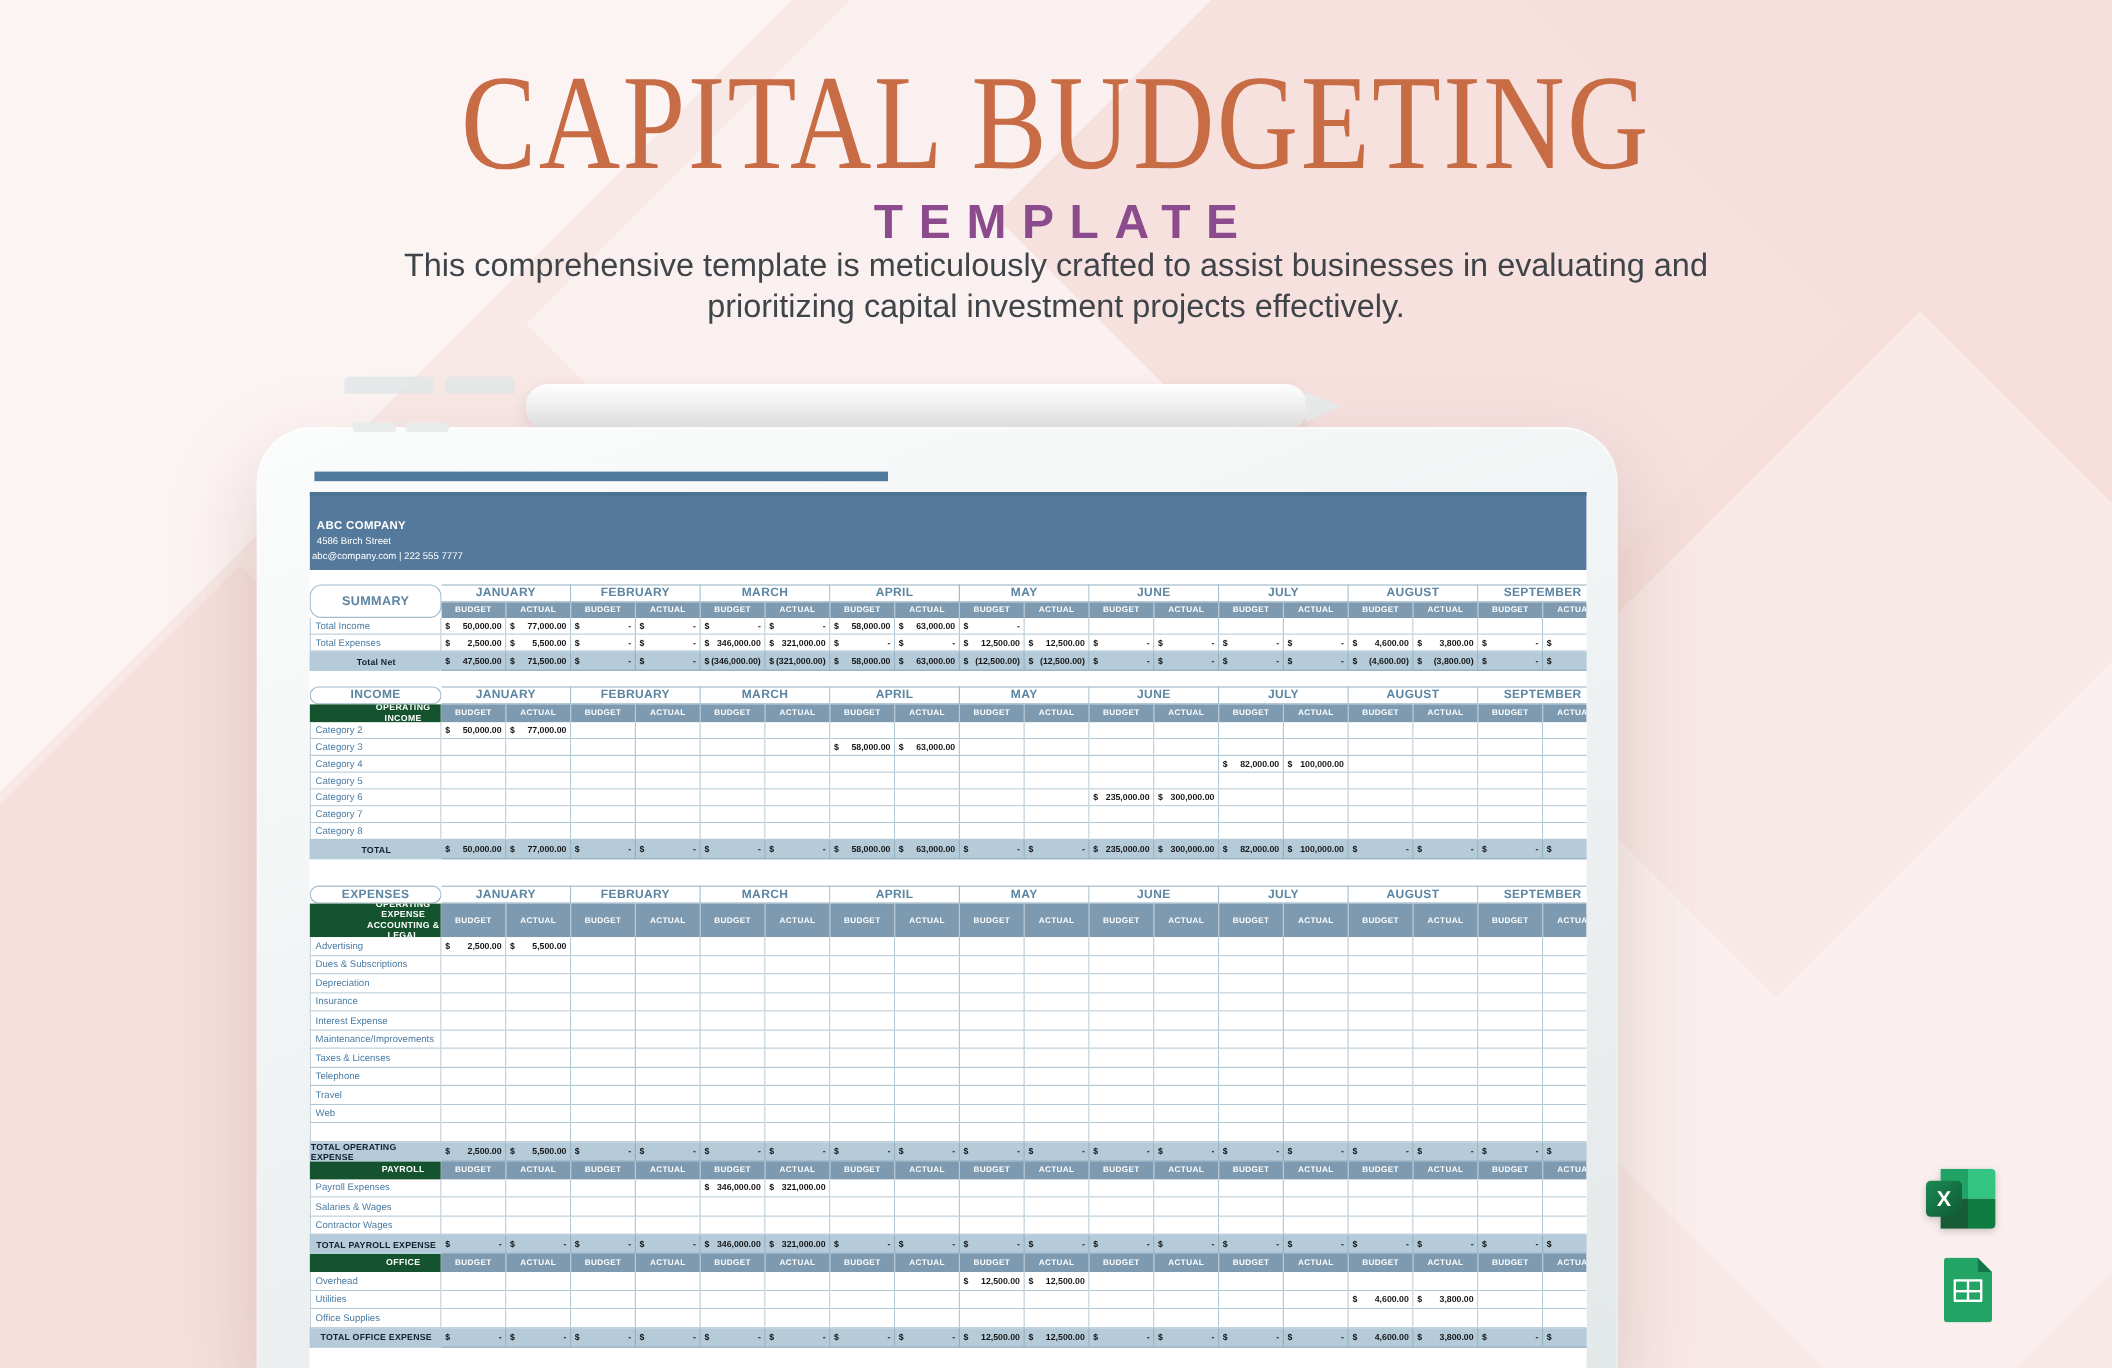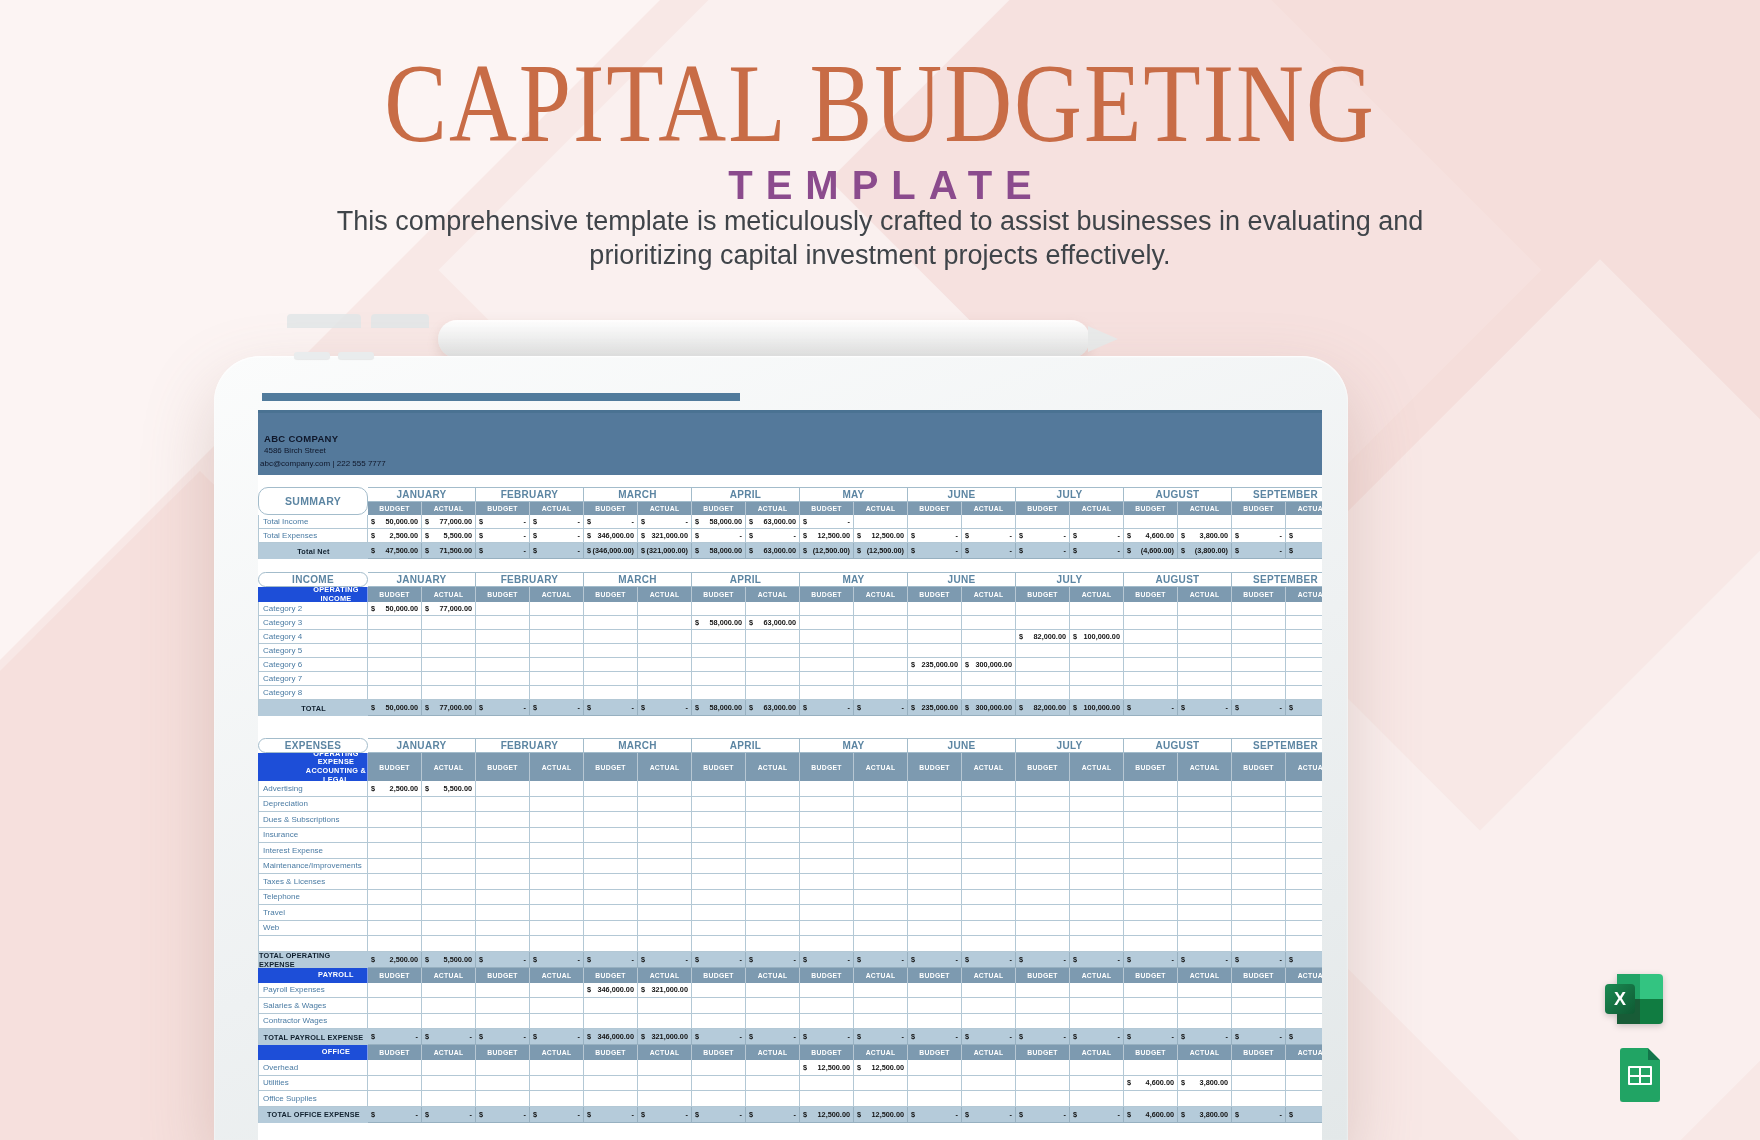--- a/index.html
+++ b/index.html
@@ -21,38 +21,38 @@
   .pencil{position:absolute;left:438px;top:320px;width:652px;height:38px;border-radius:20px;background:linear-gradient(180deg,#ffffff,#f1f2f2 45%,#dfe2e2);box-shadow:0 5px 12px rgba(160,120,110,.2);}
   .pencil-tip{position:absolute;right:-28px;top:6px;width:0;height:0;border-left:30px solid #e9ebeb;border-top:13px solid transparent;border-bottom:13px solid transparent;}
   
   .tablet{position:absolute;left:214px;top:356px;width:1134px;height:784px;border-radius:46px 46px 0 0;background:linear-gradient(160deg,#fbfcfc 0%,#eef1f2 55%,#e3e8e9 100%);box-shadow:0 30px 70px rgba(150,110,100,.28), inset 0 1px 2px #ffffff;}
   .tablet-btn{position:absolute;top:-4px;height:7px;border-radius:3px;background:#e9eced;box-shadow:0 1px 1px rgba(0,0,0,.08);}
   .btnA{left:80px;width:36px;} .btnB{left:124px;width:36px;}
   .toolbar-strip{position:absolute;left:48px;top:37px;width:478px;height:8px;background:#517b9c;}
   .screen{position:absolute;left:44px;top:54px;width:1064px;height:730px;background:#ffffff;overflow:hidden;}
   .sheet{position:absolute;inset:0;background:#fff;}
   
-  .company{position:relative;width:1150px;height:62px;background:#54799b;border-top:3px solid #4a7292;color:#0f172a;}
+  .company{position:relative;width:1150px;height:62px;background:#54799b;border-top:3px solid #4a7292;color:#ffffff;}
   .co-name{position:absolute;left:6px;top:20px;font-size:9.5px;font-weight:bold;letter-spacing:.3px;}
   .co-street{position:absolute;left:6px;top:33px;font-size:8px;}
   .co-mail{position:absolute;left:2px;top:46px;font-size:8px;}
   
   .sp12{height:12px;} .sp13{height:13px;} .sp22{height:22px;}
   .row,.sum-head{display:grid;grid-template-columns:110px repeat(18,54px);width:1082px;background:#fff;}
   .sum-head{grid-template-rows:15px 13px;}
   .r-months{height:15px;}
   .r-data{height:14px;} .t-exp .r-data{height:15.5px;}
   .r-total{height:16px;} .r-section{height:15px;} .r-section-tall{height:28px;}
   .c{display:flex;align-items:center;min-width:0;overflow:hidden;box-sizing:border-box;}
   .mh,.lab-head{justify-content:center;font-weight:bold;font-size:10px;letter-spacing:.3px;color:#5c85a2;background:#fff;border:solid #a3bccb;border-width:1px 1px 1px 0;}
   .row .mh,.row .lab-head{border-top-width:1px;}
   .lab-head{border-left:1px solid #a3bccb;border-radius:10px;}
   .sum{font-size:10.5px;}
   .ba{justify-content:center;font-size:6.8px;font-weight:bold;letter-spacing:.3px;color:#fff;background:#7d9ab0;border-right:1px solid rgba(255,255,255,.45);}
-  .sec-lab{flex-direction:column;justify-content:center;line-height:1.2;background:#1d4ed8;color:#fff;font-weight:bold;font-size:7.3px;letter-spacing:.3px;text-align:center;border-right:1px solid rgba(255,255,255,.45);padding-left:47px;}
+  .sec-lab{flex-direction:column;justify-content:center;line-height:1.2;background:#14532d;color:#fff;font-weight:bold;font-size:7.3px;letter-spacing:.3px;text-align:center;border-right:1px solid rgba(255,255,255,.45);padding-left:47px;}
   .lab{font-size:8px;color:#4a7ba3;padding-left:4px;background:#fff;border:solid #b3c8d5;border-width:0 1px 1px 0;}
   .row>.lab:first-child,.row>.lab-total:first-child{border-left:1px solid #b3c8d5;}
   .v{justify-content:space-between;padding:0 3px;background:#fff;border:solid #b3c8d5;border-width:0 1px 1px 0;}
   .cur,.amt{font-size:7.3px;font-weight:600;color:#141414;white-space:nowrap;}
   .r-total{background:#b5cbda;}
   .r-total .c{background:#b5cbda;border-color:#97b0c0;}
   .lab-total{justify-content:center;font-size:7.3px;font-weight:bold;color:#10202e;letter-spacing:.2px;}
   .r-total .cur,.r-total .amt{font-weight:700;}
   
   .excel{position:absolute;left:1605px;top:974px;width:58px;height:50px;filter:drop-shadow(0 2px 3px rgba(0,0,0,.2));}
@@ -668,42 +668,42 @@
                 <div class="c v"></div>
                 <div class="c v"></div>
                 <div class="c v"></div>
                 <div class="c v"></div>
                 <div class="c v"></div>
                 <div class="c v"></div>
                 <div class="c v"></div>
                 <div class="c v"></div>
               </div>
               <div class="row r-data">
+                <div class="c lab">Dues &amp; Subscriptions</div>
+                <div class="c v"></div>
+                <div class="c v"></div>
+                <div class="c v"></div>
+                <div class="c v"></div>
+                <div class="c v"></div>
+                <div class="c v"></div>
+                <div class="c v"></div>
+                <div class="c v"></div>
+                <div class="c v"></div>
+                <div class="c v"></div>
+                <div class="c v"></div>
+                <div class="c v"></div>
+                <div class="c v"></div>
+                <div class="c v"></div>
+                <div class="c v"></div>
+                <div class="c v"></div>
+                <div class="c v"></div>
+                <div class="c v"></div>
+              </div>
+              <div class="row r-data">
                 <div class="c lab">Depreciation</div>
-                <div class="c v"></div>
-                <div class="c v"></div>
-                <div class="c v"></div>
-                <div class="c v"></div>
-                <div class="c v"></div>
-                <div class="c v"></div>
-                <div class="c v"></div>
-                <div class="c v"></div>
-                <div class="c v"></div>
-                <div class="c v"></div>
-                <div class="c v"></div>
-                <div class="c v"></div>
-                <div class="c v"></div>
-                <div class="c v"></div>
-                <div class="c v"></div>
-                <div class="c v"></div>
-                <div class="c v"></div>
-                <div class="c v"></div>
-              </div>
-              <div class="row r-data">
-                <div class="c lab">Dues &amp; Subscriptions</div>
                 <div class="c v"></div>
                 <div class="c v"></div>
                 <div class="c v"></div>
                 <div class="c v"></div>
                 <div class="c v"></div>
                 <div class="c v"></div>
                 <div class="c v"></div>
                 <div class="c v"></div>
                 <div class="c v"></div>
                 <div class="c v"></div>

